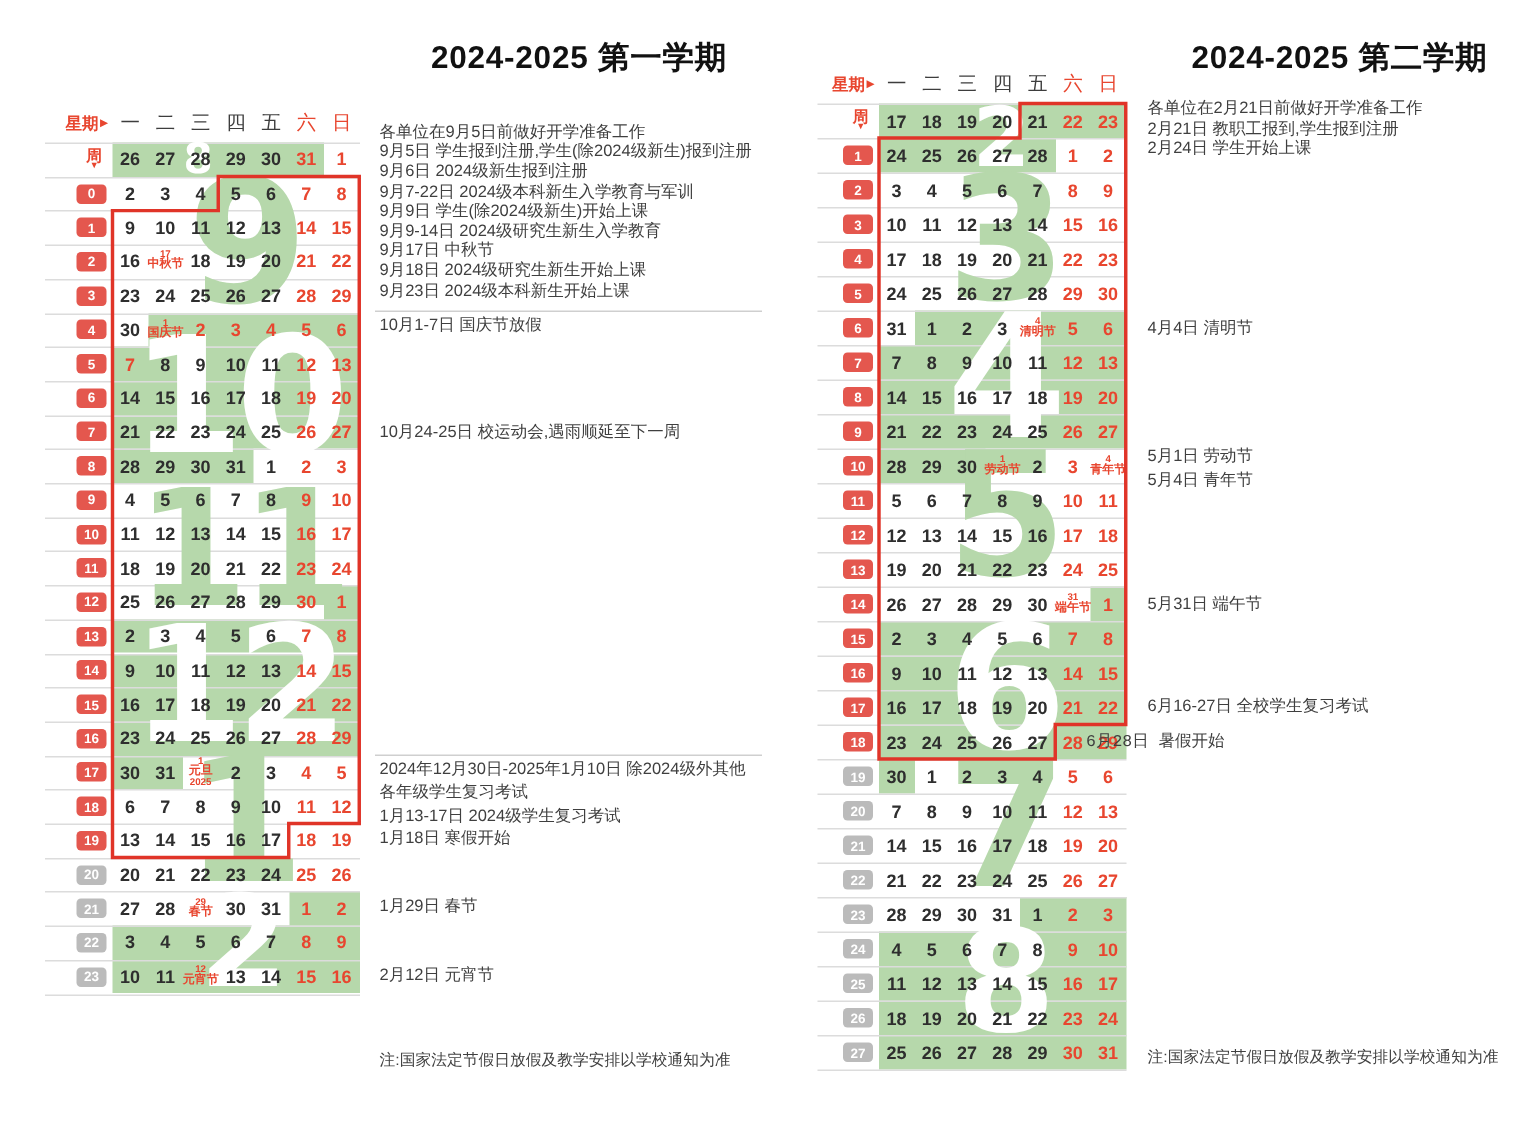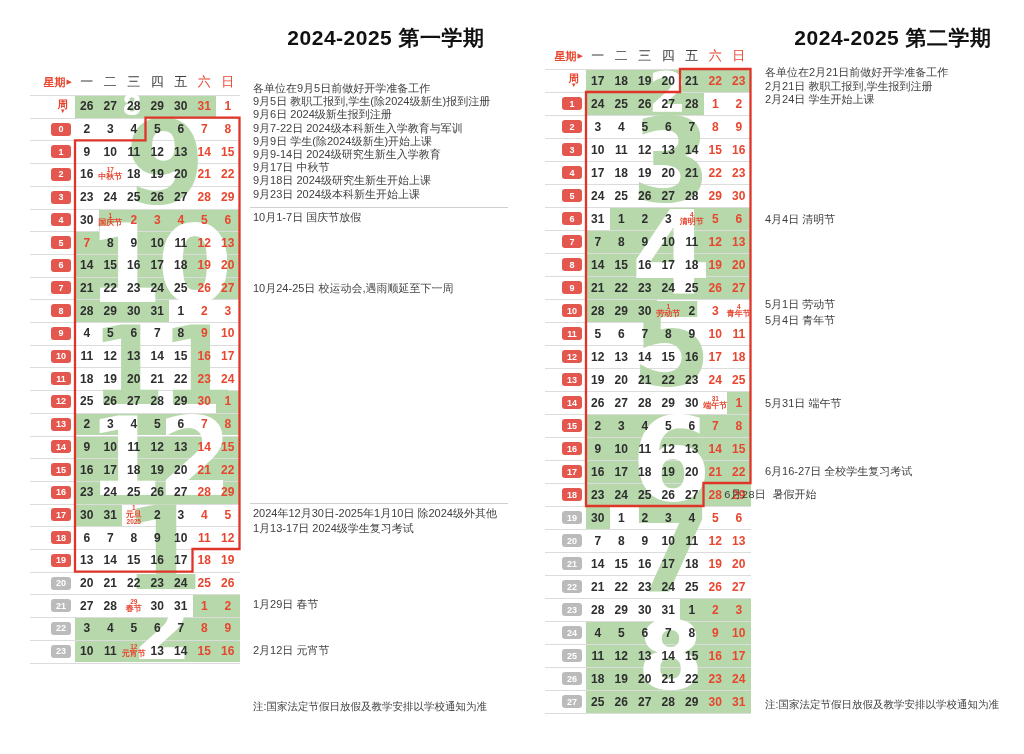--- a/index.html
+++ b/index.html
@@ -853,38 +853,40 @@
         <div class="dcell red">31</div>
       </div>
       <svg class="outline" width="205.5" height="644">
         <polygon points="135.0,0.0 205.5,0.0 205.5,414.0 158.5,414.0 158.5,437.0 41.0,437.0 41.0,23.0 135.0,23.0" fill="none" stroke="#e03428" stroke-width="2.3"></polygon>
       </svg>
     </div>
 
   <div id="notes1">
       <div class="note" style="left: 253px; top: 82px; line-height: 13.2px;">
         <div>各单位在9月5日前做好开学准备工作</div>
-        <div>9月5日 教职工报到,学生(除2024级新生)报到注册</div>
+        <div>9月5日 学生报到注册,学生(除2024级新生)报到注册</div>
         <div>9月6日 2024级新生报到注册</div>
         <div>9月7-22日 2024级本科新生入学教育与军训</div>
         <div>9月9日 学生(除2024级新生)开始上课</div>
         <div>9月9-14日 2024级研究生新生入学教育</div>
         <div>9月17日 中秋节</div>
         <div>9月18日 2024级研究生新生开始上课</div>
         <div>9月23日 2024级本科新生开始上课</div>
       </div>
       <div class="note" style="left: 253px; top: 210px; line-height: 14px;">
         <div>10月1-7日 国庆节放假</div>
       </div>
       <div class="note" style="left: 253px; top: 281px; line-height: 14px;">
         <div>10月24-25日 校运动会,遇雨顺延至下一周</div>
       </div>
       <div class="note" style="left: 253px; top: 506px; line-height: 15.3px;">
         <div>2024年12月30日-2025年1月10日 除2024级外其他</div>
+        <div>各年级学生复习考试</div>
         <div>1月13-17日 2024级学生复习考试</div>
+        <div>1月18日 寒假开始</div>
       </div>
       <div class="note" style="left: 253px; top: 597px; line-height: 14px;">
         <div>1月29日 春节</div>
       </div>
       <div class="note" style="left: 253px; top: 643px; line-height: 14px;">
         <div>2月12日 元宵节</div>
       </div>
       <div class="sep" style="left: 250px; top: 207px; width: 258px;"></div>
       <div class="sep" style="left: 250px; top: 503px; width: 258px;"></div>
     </div>

